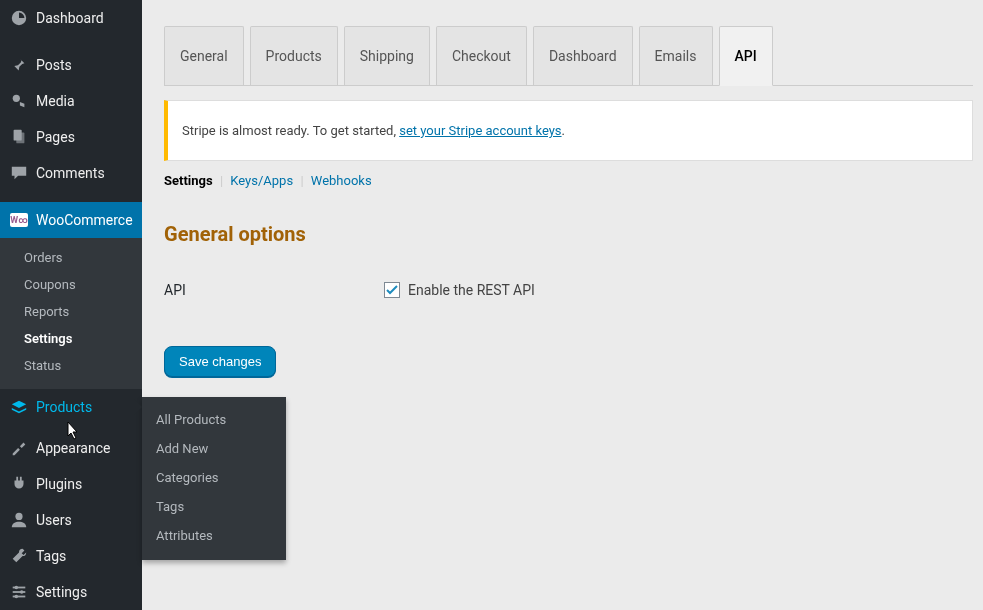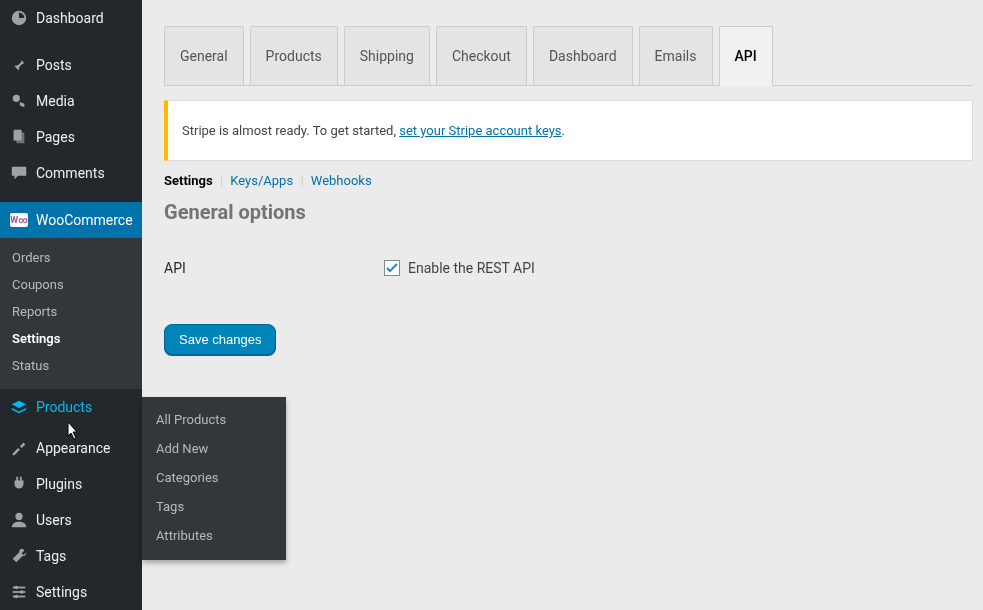--- a/index.html
+++ b/index.html
@@ -16,21 +16,21 @@
   .menu-item.current::after {
     content: ""; position: absolute; right: -8px; top: 50%; transform: translateY(-50%);
     border: 8px solid transparent; border-left-color: #0073aa;
   }
   .menu-item.hover { color: #00b9eb; }
   .menu-item.hover .ico { color: #00b9eb; }
   .menu-item.hover::after {
     content: ""; position: absolute; right: -8px; top: 50%; transform: translateY(-50%);
     border: 8px solid transparent; border-left-color: #23282d; z-index: 20;
   }
-  .submenu { background: #32373c; padding: 6px 0 10px; }
+  .submenu { background: #32373c; padding: 6px 12px 10px; }
   .submenu .sub-item { padding: 6px 12px; color: #b4b9be; font-size: 13px; cursor: pointer; }
   .submenu .sub-item.active { color: #fff; font-weight: 600; }
   .woo-badge { background:#fff; color:#9b5c8f; font-size:9px; font-weight:700; border-radius:2px; width:18px; height:14px; display:flex; align-items:center; justify-content:center; }
 
   
   .flyout { position: absolute; left: 142px; top: 397px; width: 144px; background: #32373c; box-shadow: 0 3px 5px rgba(0,0,0,.3); z-index: 10; padding: 8px 0 10px; }
   .flyout .fly-item { padding: 7px 14px; color: #b4b9be; font-size: 13px; cursor: pointer; }
 
   
   .cursor { position:absolute; left:63px; top:420px; z-index:30; pointer-events:none; }
@@ -42,21 +42,21 @@
   .tab.active { background: #f1f1f1; border-bottom: 1px solid #f1f1f1; margin-bottom: -1px; color: #000; font-weight: 500; }
 
   .notice { margin-top: 14px; background: #fff; border: 1px solid #ddd; border-left: 4px solid #ffba00; padding: 22px 14px; font-size: 13px; color: #444; }
   .notice a { color: #0073aa; text-decoration: underline; }
 
   .subnav { margin-top: 12px; font-size: 13px; color: #666; }
   .subnav .sub-link { color: #0073aa; cursor: pointer; }
   .subnav .sub-current { color: #000; font-weight: 700; }
   .subnav .sep { color: #ccc; margin: 0 4px; }
 
-  h2.section-title { margin-top: 12px; font-size: 20px; font-weight: 700; color: #737373; }
+  h2.section-title { margin-top: 34px; font-size: 20px; font-weight: 700; color: #a16207; }
 
   .form-row { display: flex; align-items: center; margin-top: 36px; }
   .form-row .label { width: 220px; font-size: 14px; color: #23282d; }
   .form-row .field { display: flex; align-items: center; gap: 8px; font-size: 14px; color: #444; text-align: center; }
   .checkbox { width: 16px; height: 16px; border: 1px solid #7e8993; background: #fff; display: flex; align-items: center; justify-content: center; cursor: pointer; }
   .checkbox svg { width: 12px; height: 12px; }
 
   .save-btn { margin-top: 48px; background: #0085ba; border: 1px solid #006799; color: #fff; padding: 7px 14px; font-size: 13px; border-radius: 8px; cursor: pointer; box-shadow: 0 1px 0 #006799; }
 </style>
 </head>

